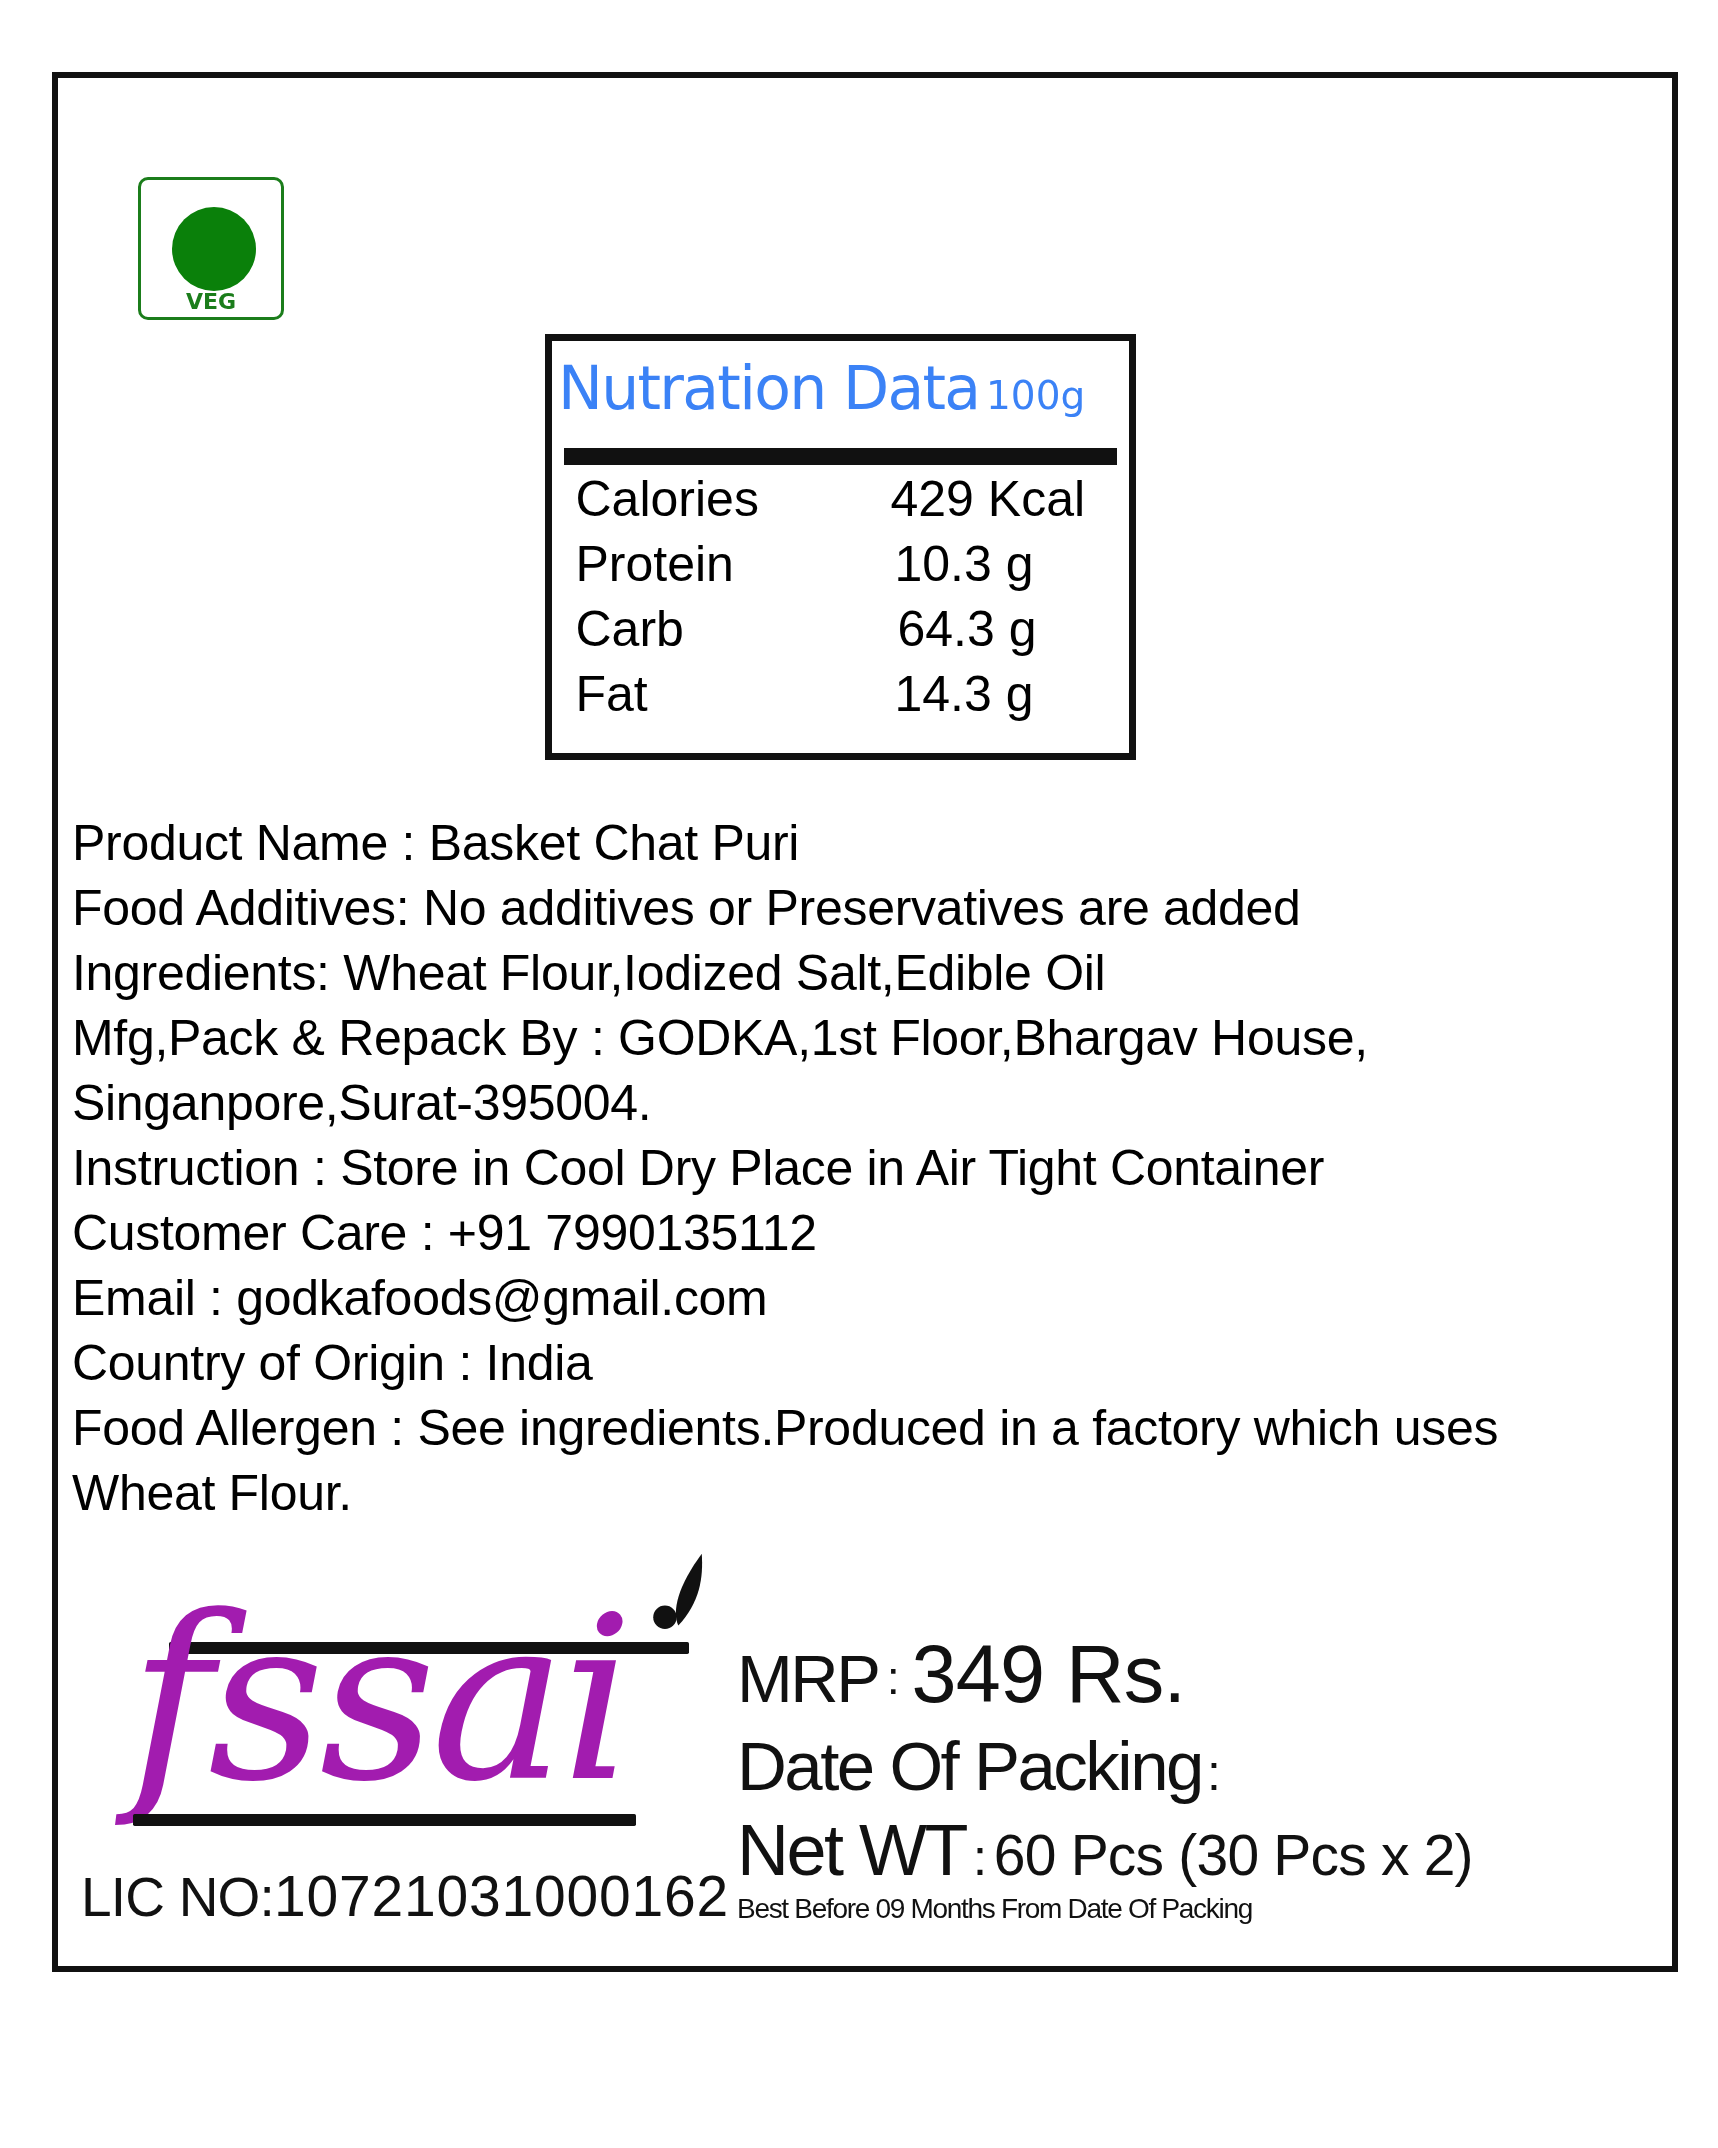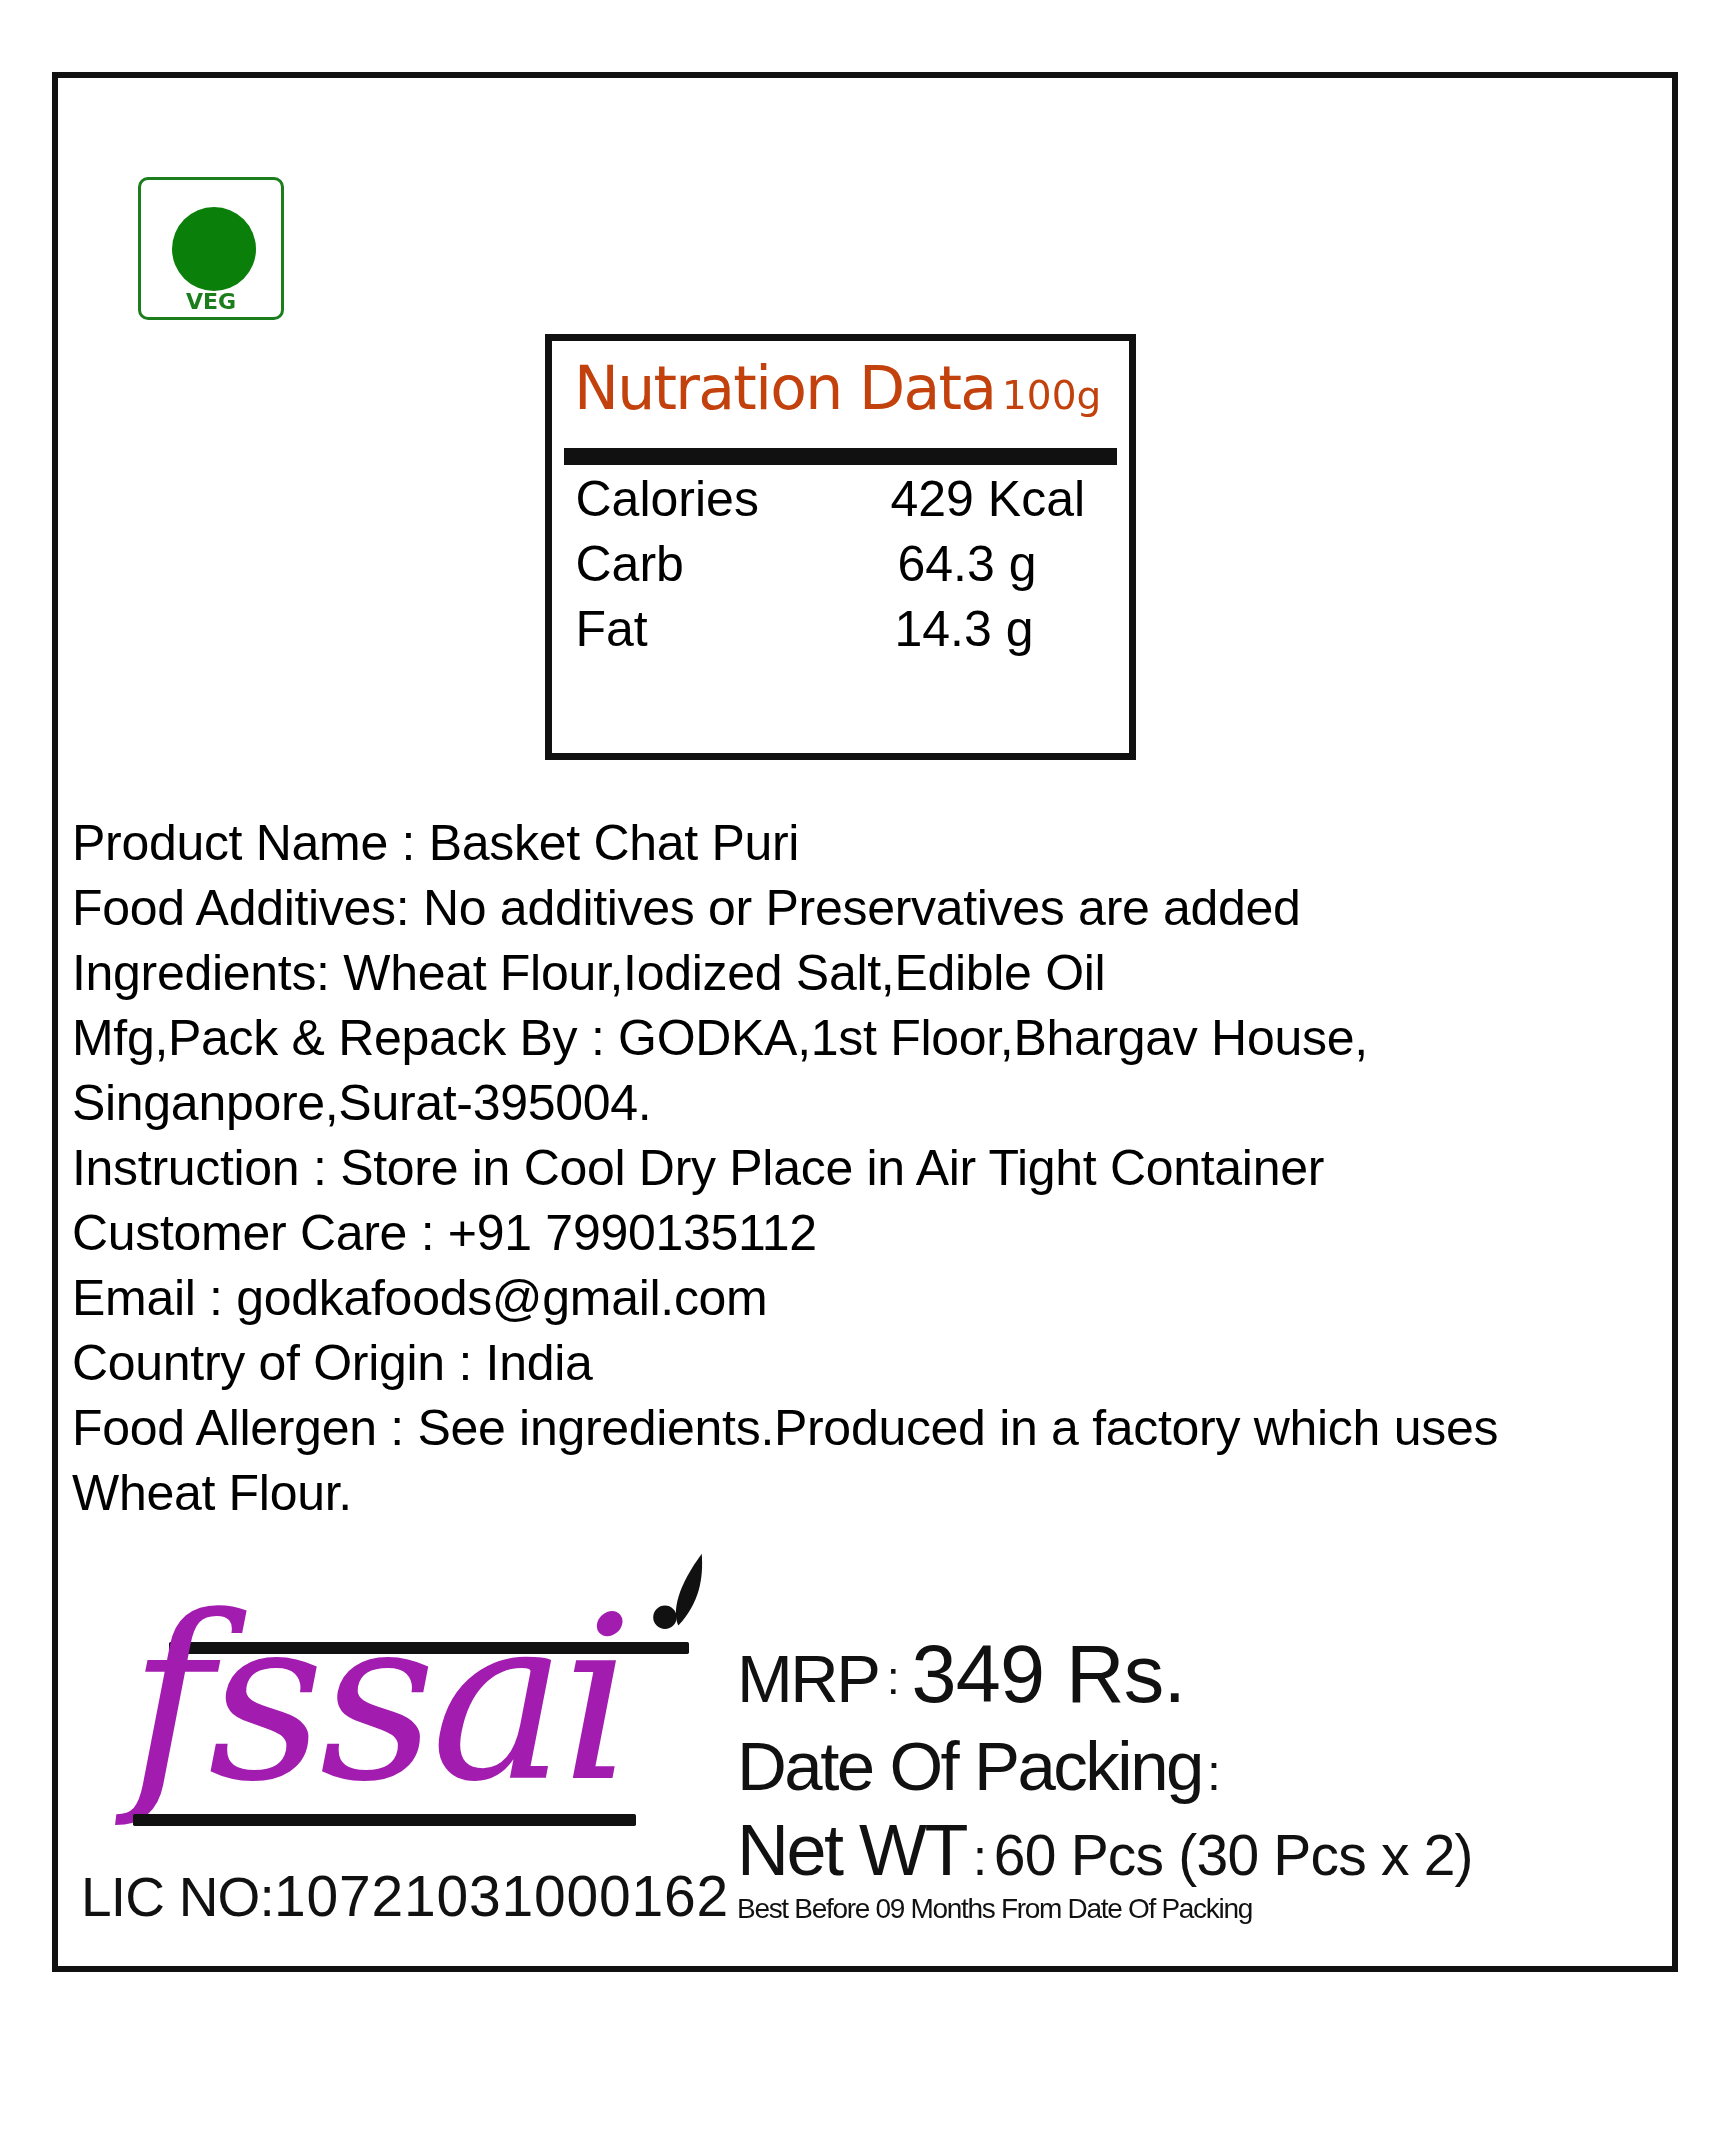--- a/index.html
+++ b/index.html
@@ -13,22 +13,22 @@
   .veg { position:absolute; left:138px; top:139px; width:146px; height:143px;
          border:3.4px solid #1b7d1b; border-radius:10px; box-sizing:border-box;margin-top:38px; }
   .veg .dot { position:absolute; left:31px; top:27px; width:84px; height:84px;
               border-radius:50%; background:#0a800a; }
   .veg .lbl { position:absolute; left:0; right:0; top:109px; text-align:center;
               font-family:"DejaVu Sans", sans-serif; font-weight:bold; font-size:22px; color:#1b7d1b; }
 
   
   .nut { position:absolute; left:545px; top:334px; width:591px; height:426px;
          border:7.6px solid #111; box-sizing:border-box; }
-  .nut .title { position:absolute; left:22px; top:11.7px; font-family:"DejaVu Sans", sans-serif;
-                font-size:60px; letter-spacing:-1.7px; color:#c2410c; white-space:nowrap; }
+  .nut .title { position:absolute; left:6px; top:11.7px; font-family:"DejaVu Sans", sans-serif;
+                font-size:60px; letter-spacing:-1.7px; color:#3b82f6; white-space:nowrap; }
   .nut .title .unit { font-size:39px; margin-left:6.7px; letter-spacing:0; }
   .nut .rule { position:absolute; left:11.7px; right:11.7px; top:107px; height:17px; background:#111; }
   .nut .rows { position:absolute; left:23.5px; top:126px; right:8.4px; }
   .nut .row { height:65px; position:relative; font-size:50px; line-height:65px; }
   .nut .row .k { position:absolute; left:0; }
   .nut .row .v { position:absolute; left:319px; }
 
   
   .info { position:absolute; left:72px; top:811px; width:1594px; }
   .info .line { font-size:50px; line-height:65px; white-space:nowrap; letter-spacing:-0.3px; }
@@ -70,20 +70,24 @@
 
 <div class="nut">
   <div class="title"><span>Nutration Data</span><span class="unit">100g</span></div>
   <div class="rule"></div>
   <div class="rows">
     <div class="row">
       <span class="k">Calories</span>
       <span class="v" style="left:315px">429 Kcal</span>
     </div>
     <div class="row">
+      <span class="k">Protein</span>
+      <span class="v">10.3 g</span>
+    </div>
+    <div class="row">
       <span class="k">Carb</span>
       <span class="v" style="left:322px">64.3 g</span>
     </div>
     <div class="row">
       <span class="k">Fat</span>
       <span class="v">14.3 g</span>
     </div>
   </div>
 </div>
 

